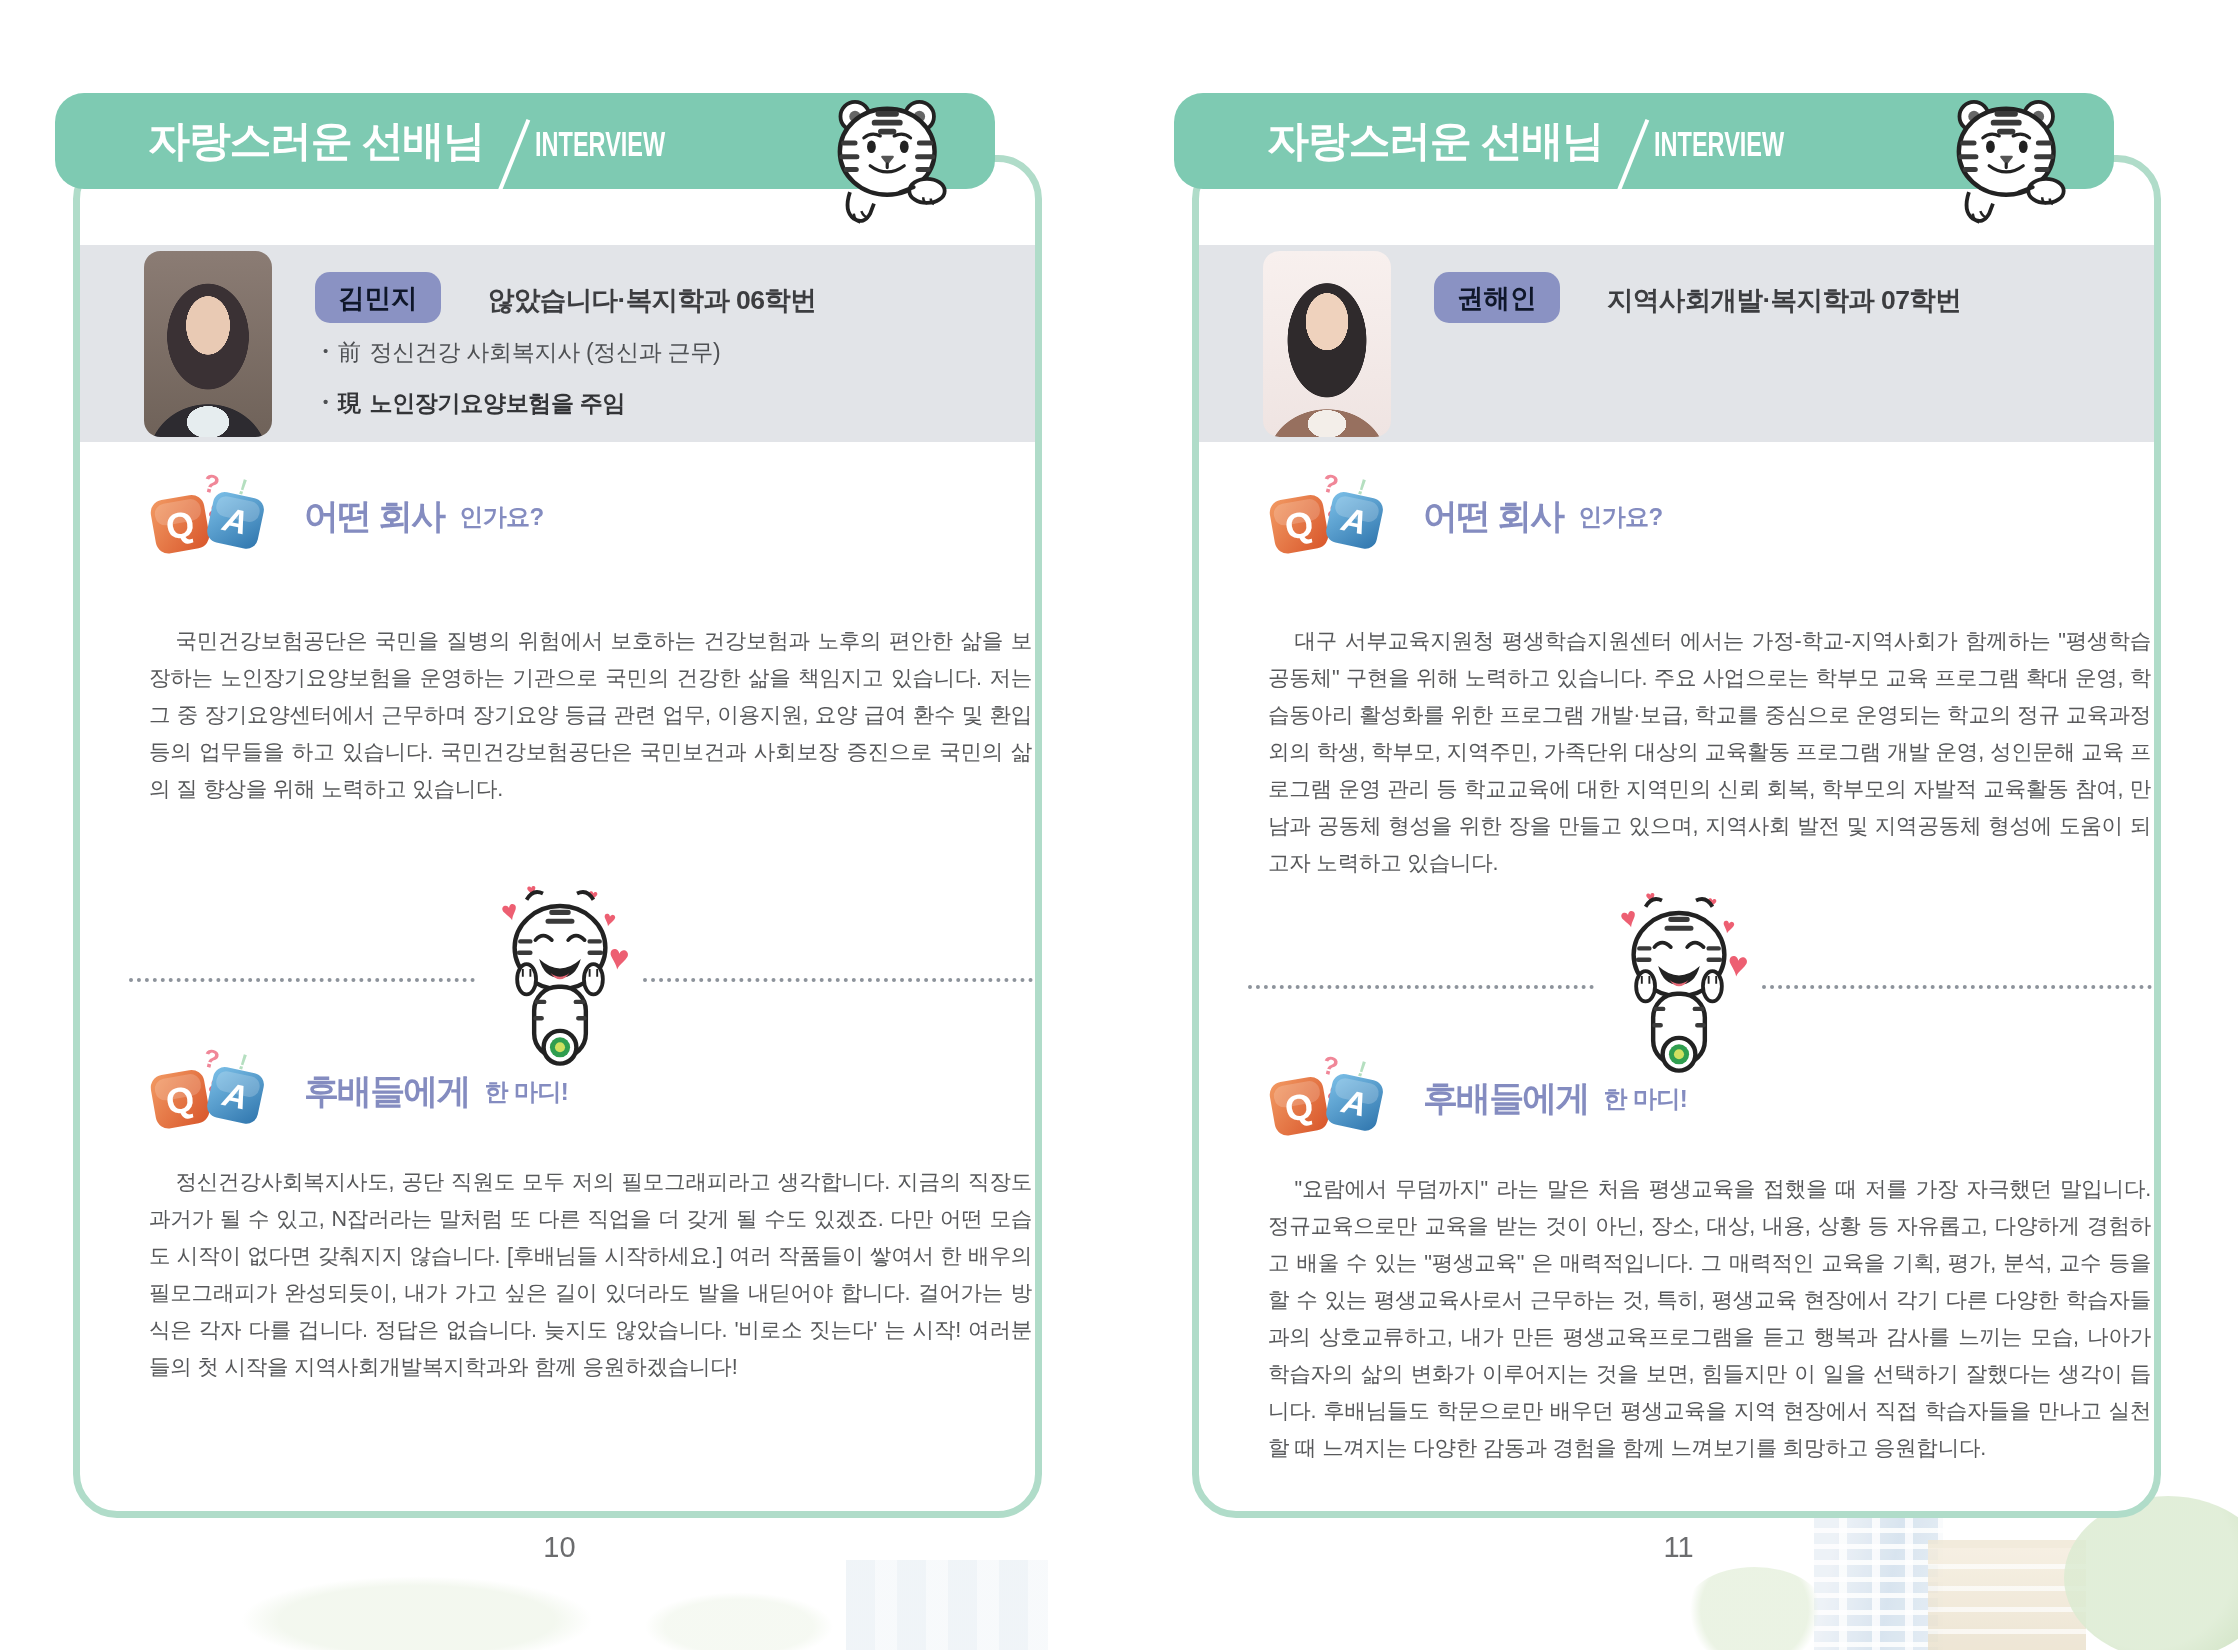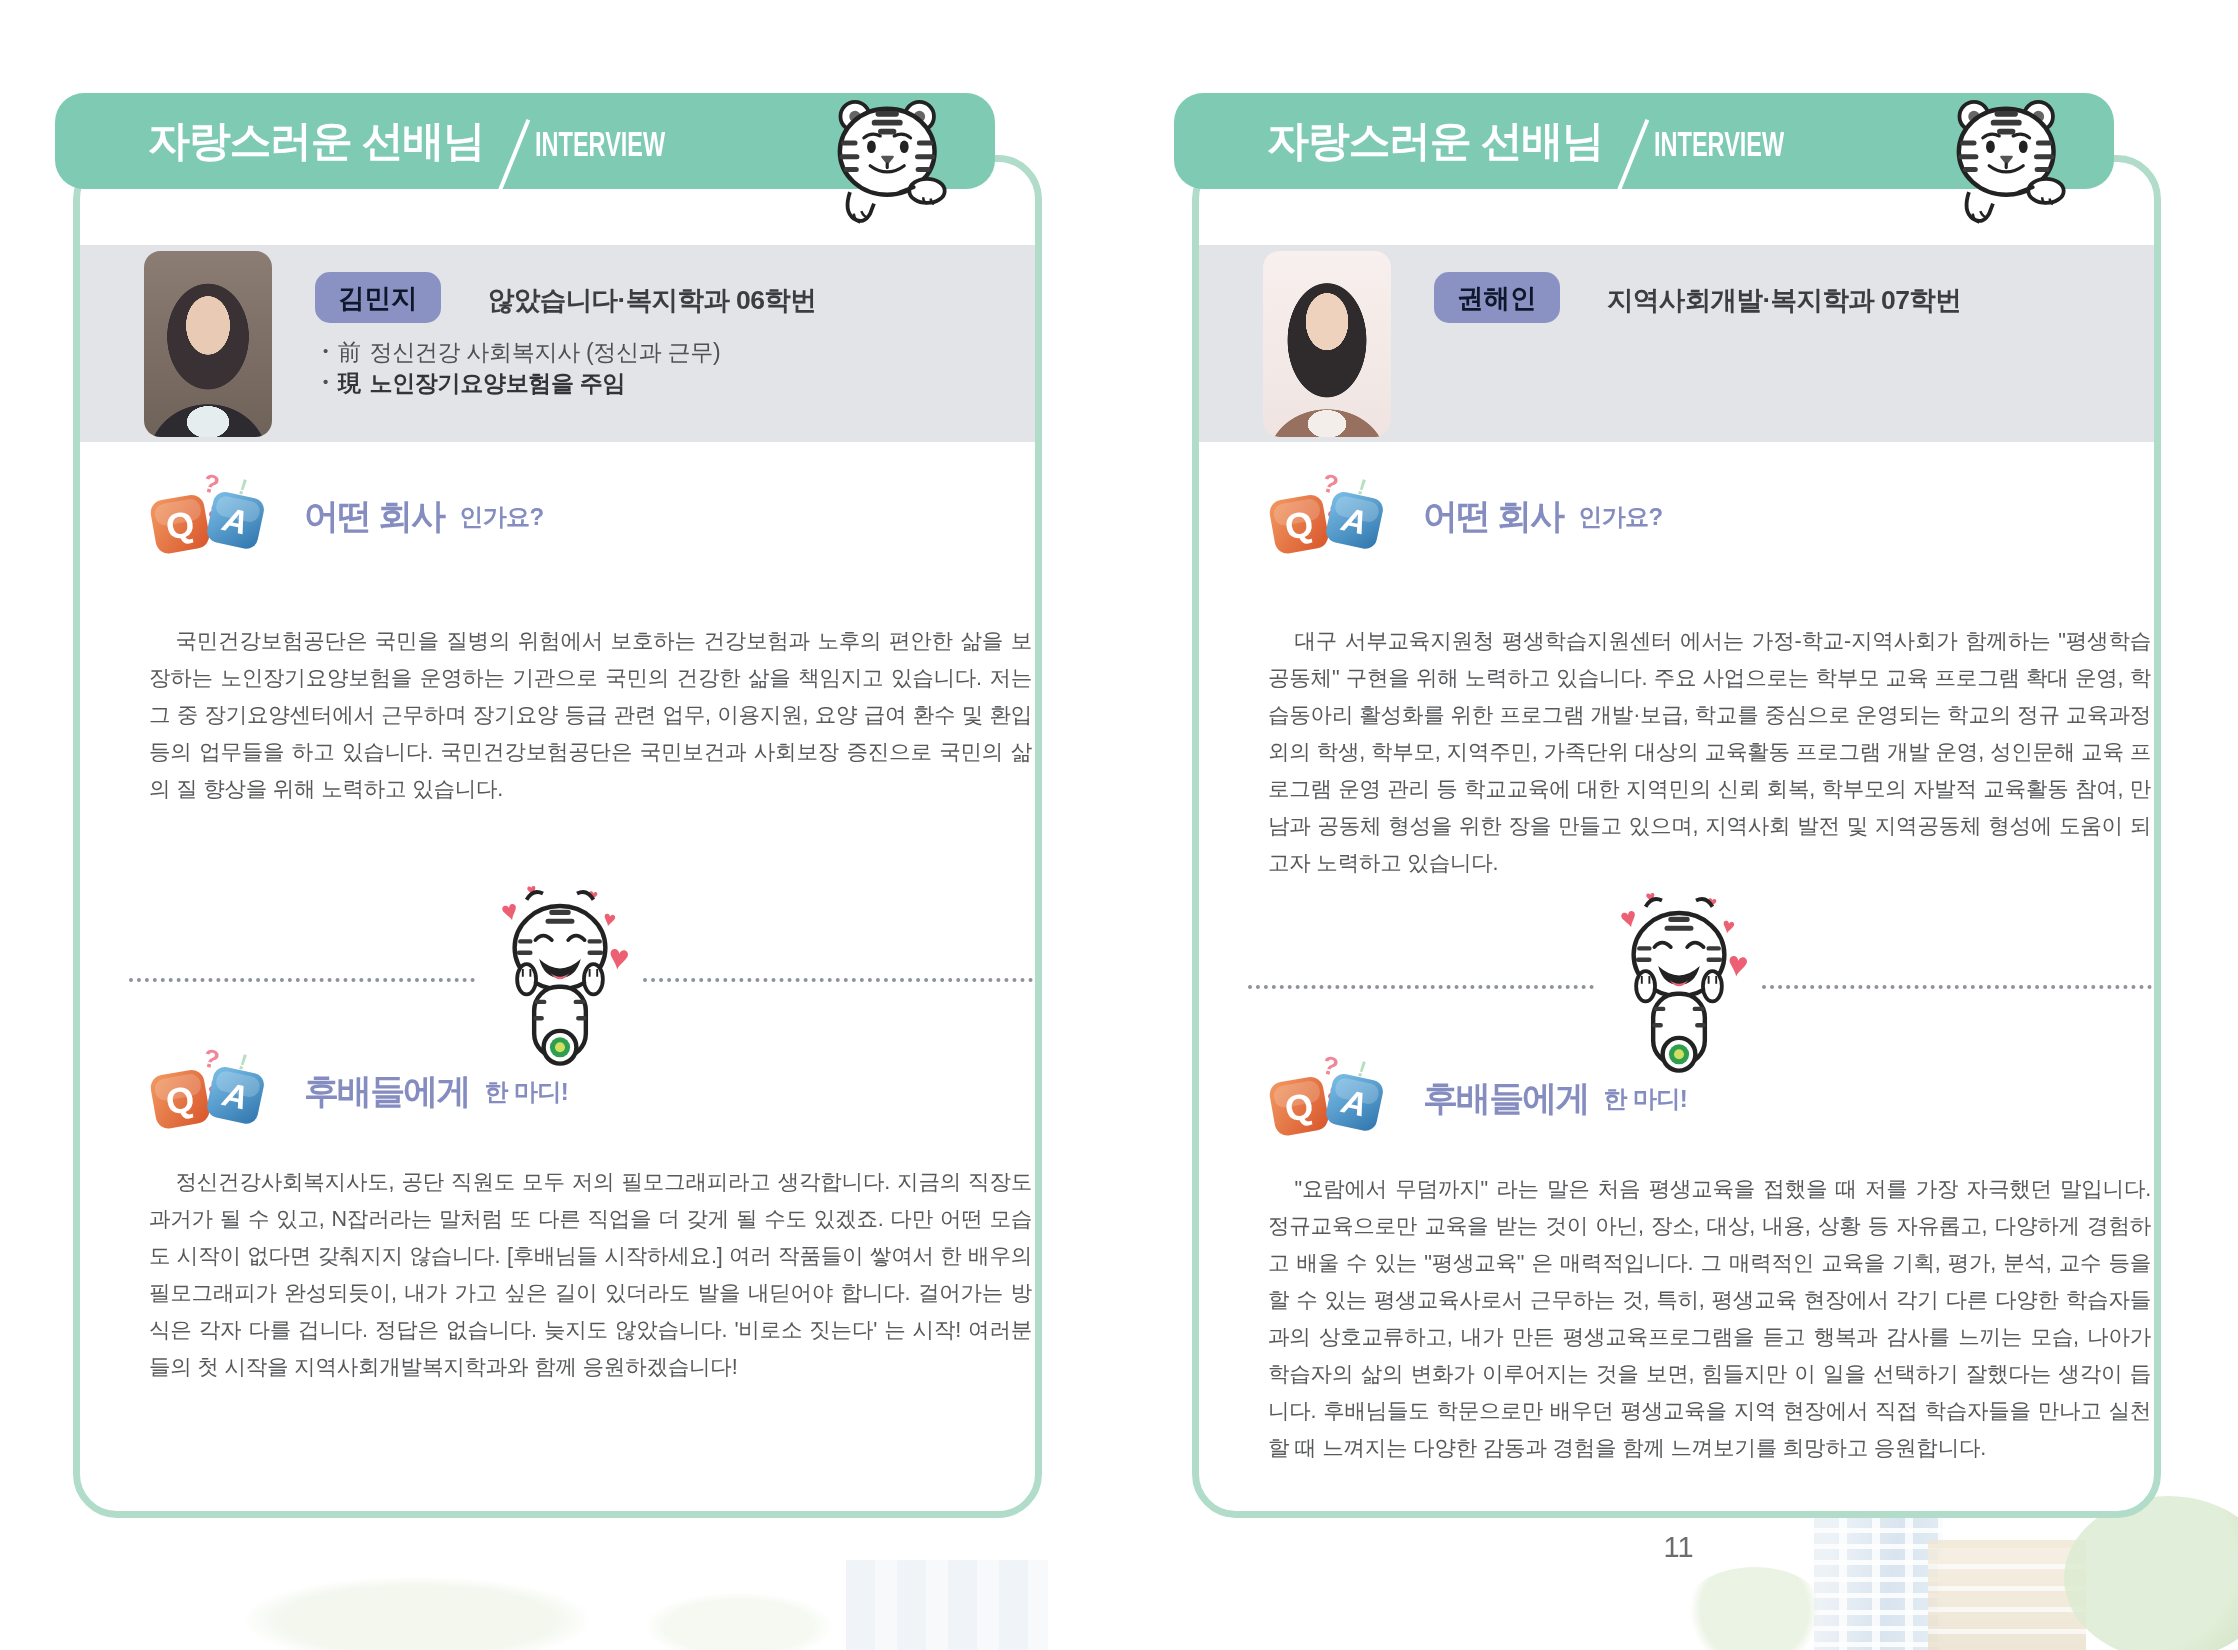--- a/index.html
+++ b/index.html
@@ -129,21 +129,21 @@
         <path d="M131 144 l-22 8" stroke="#222" stroke-width="6" stroke-linecap="round"></path>
         <path d="M146 160 q0 8 6 10 M158 162 q0 7 5 9" fill="none" stroke="#222" stroke-width="4"></path>
       </g>
     </svg>
 
     <div class="profile"></div>
     <div class="photo photo-a"></div>
     <div class="badge">김민지</div>
     <div class="dept">않았습니다·복지학과 06학번</div>
     <div class="career" style="top:337px;">
-      <div class="career-row" style="">
+      <div class="career-row" style="margin-bottom:20px;">
         <span class="bullet">•</span><span class="era">前</span><span>정신건강 사회복지사 (정신과 근무)</span>
       </div>
       <div class="career-row bold">
         <span class="bullet">•</span><span class="era">現</span><span>노인장기요양보험을 주임</span>
       </div>
     </div>
 
     <div class="qa" style="top:469px;">
       <svg class="qa-icon" viewBox="0 0 196 140">
         <defs>
@@ -217,20 +217,21 @@
           <rect x="108" y="42" width="68" height="32" rx="15" fill="#ffffff" opacity="0.2"></rect>
           <text x="142" y="95" text-anchor="middle" font-size="52" font-weight="bold" font-style="italic" fill="#fff">A</text>
         </g>
       </svg>
       <span class="qa-title">후배들에게</span>
       <span class="qa-sub">한 마디!</span>
     </div>
 
     <div class="para" style="top:1164px;">정신건강사회복지사도, 공단 직원도 모두 저의 필모그래피라고 생각합니다. 지금의 직장도 과거가 될 수 있고, N잡러라는 말처럼 또 다른 직업을 더 갖게 될 수도 있겠죠. 다만 어떤 모습도 시작이 없다면 갖춰지지 않습니다. [후배님들 시작하세요.] 여러 작품들이 쌓여서 한 배우의 필모그래피가 완성되듯이, 내가 가고 싶은 길이 있더라도 발을 내딛어야 합니다. 걸어가는 방식은 각자 다를 겁니다. 정답은 없습니다. 늦지도 않았습니다. '비로소 짓는다' 는 시작! 여러분들의 첫 시작을 지역사회개발복지학과와 함께 응원하겠습니다!</div>
 
+    <div class="pagenum">10</div>
   </div>
 
   <div class="page" id="page1">
     <div class="card"></div>
 
     <div class="band">
       <span class="band-title">자랑스러운 선배님</span>
       <span class="slash"></span>
       <span class="band-sub">INTERVIEW</span>
     </div>

